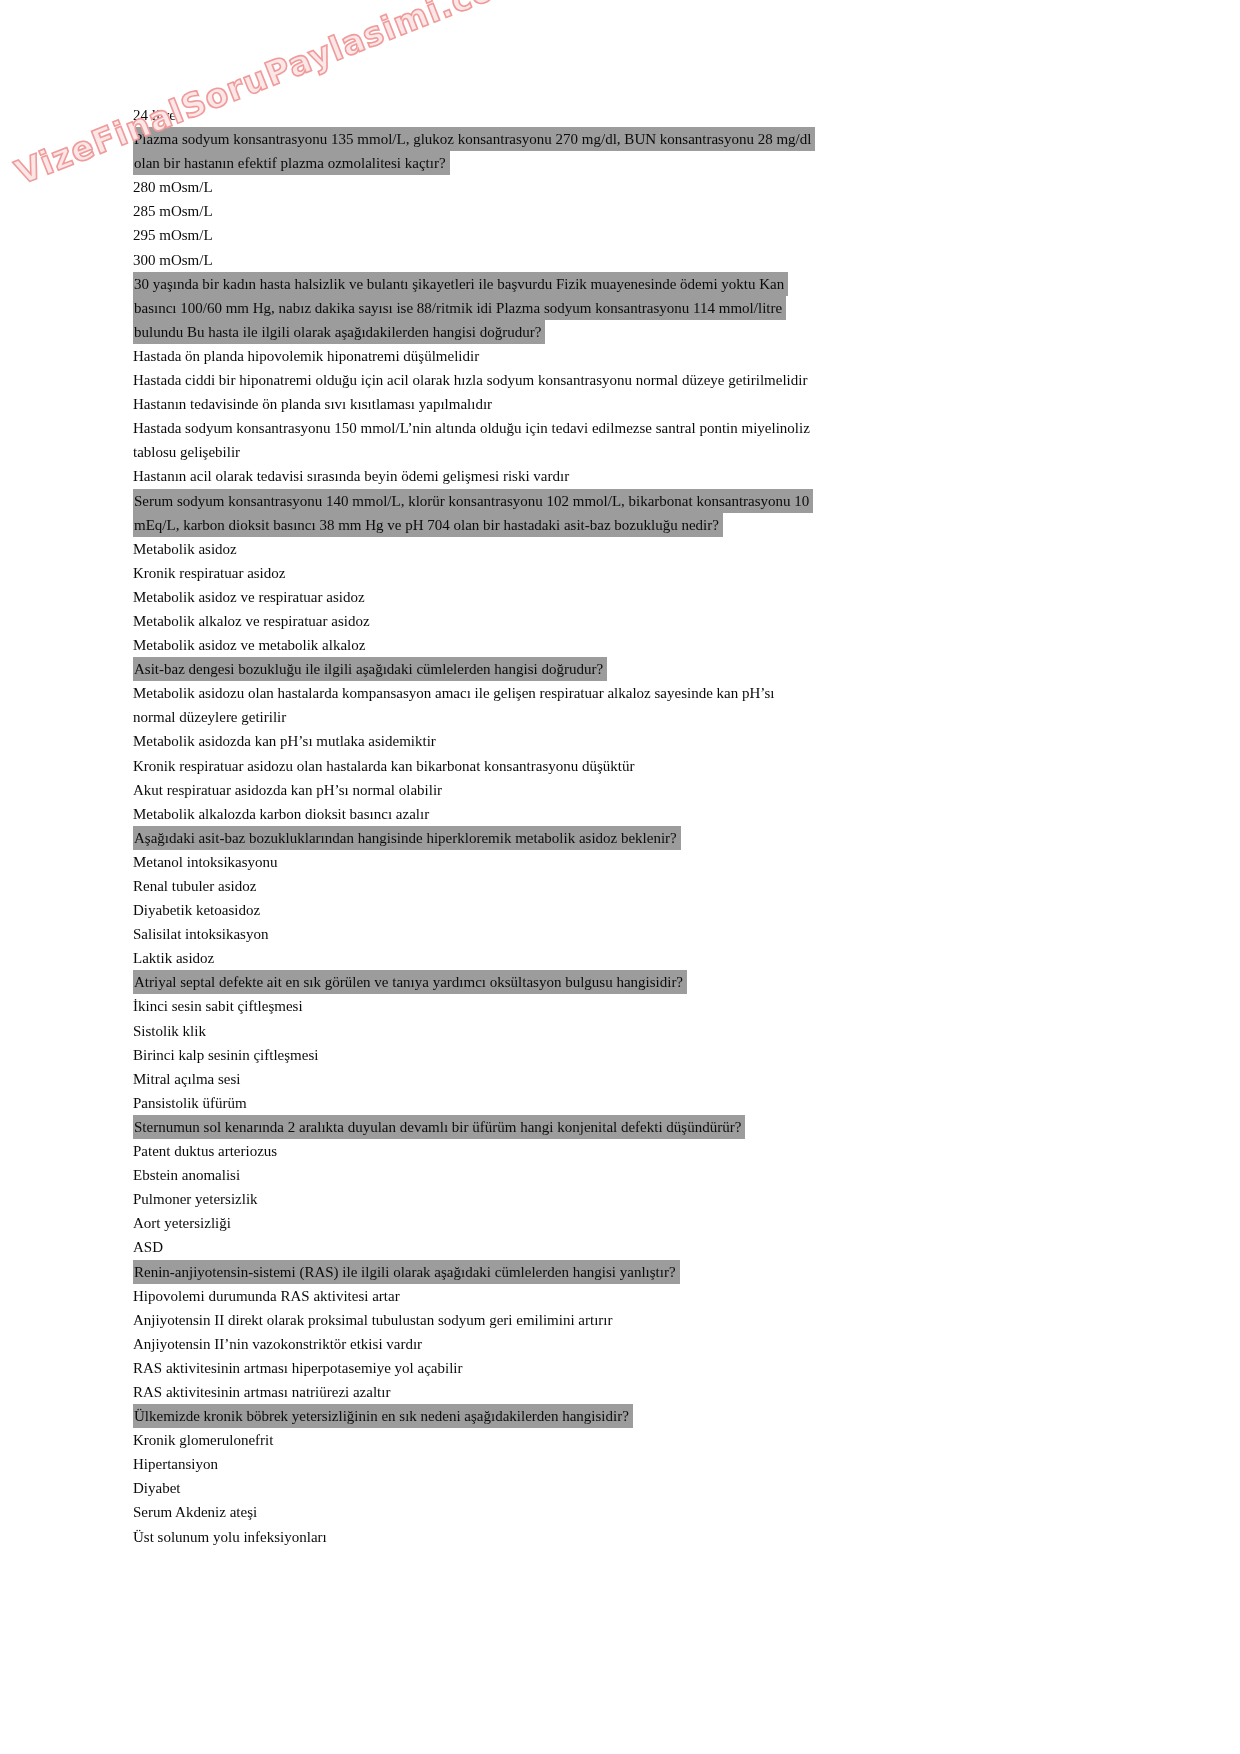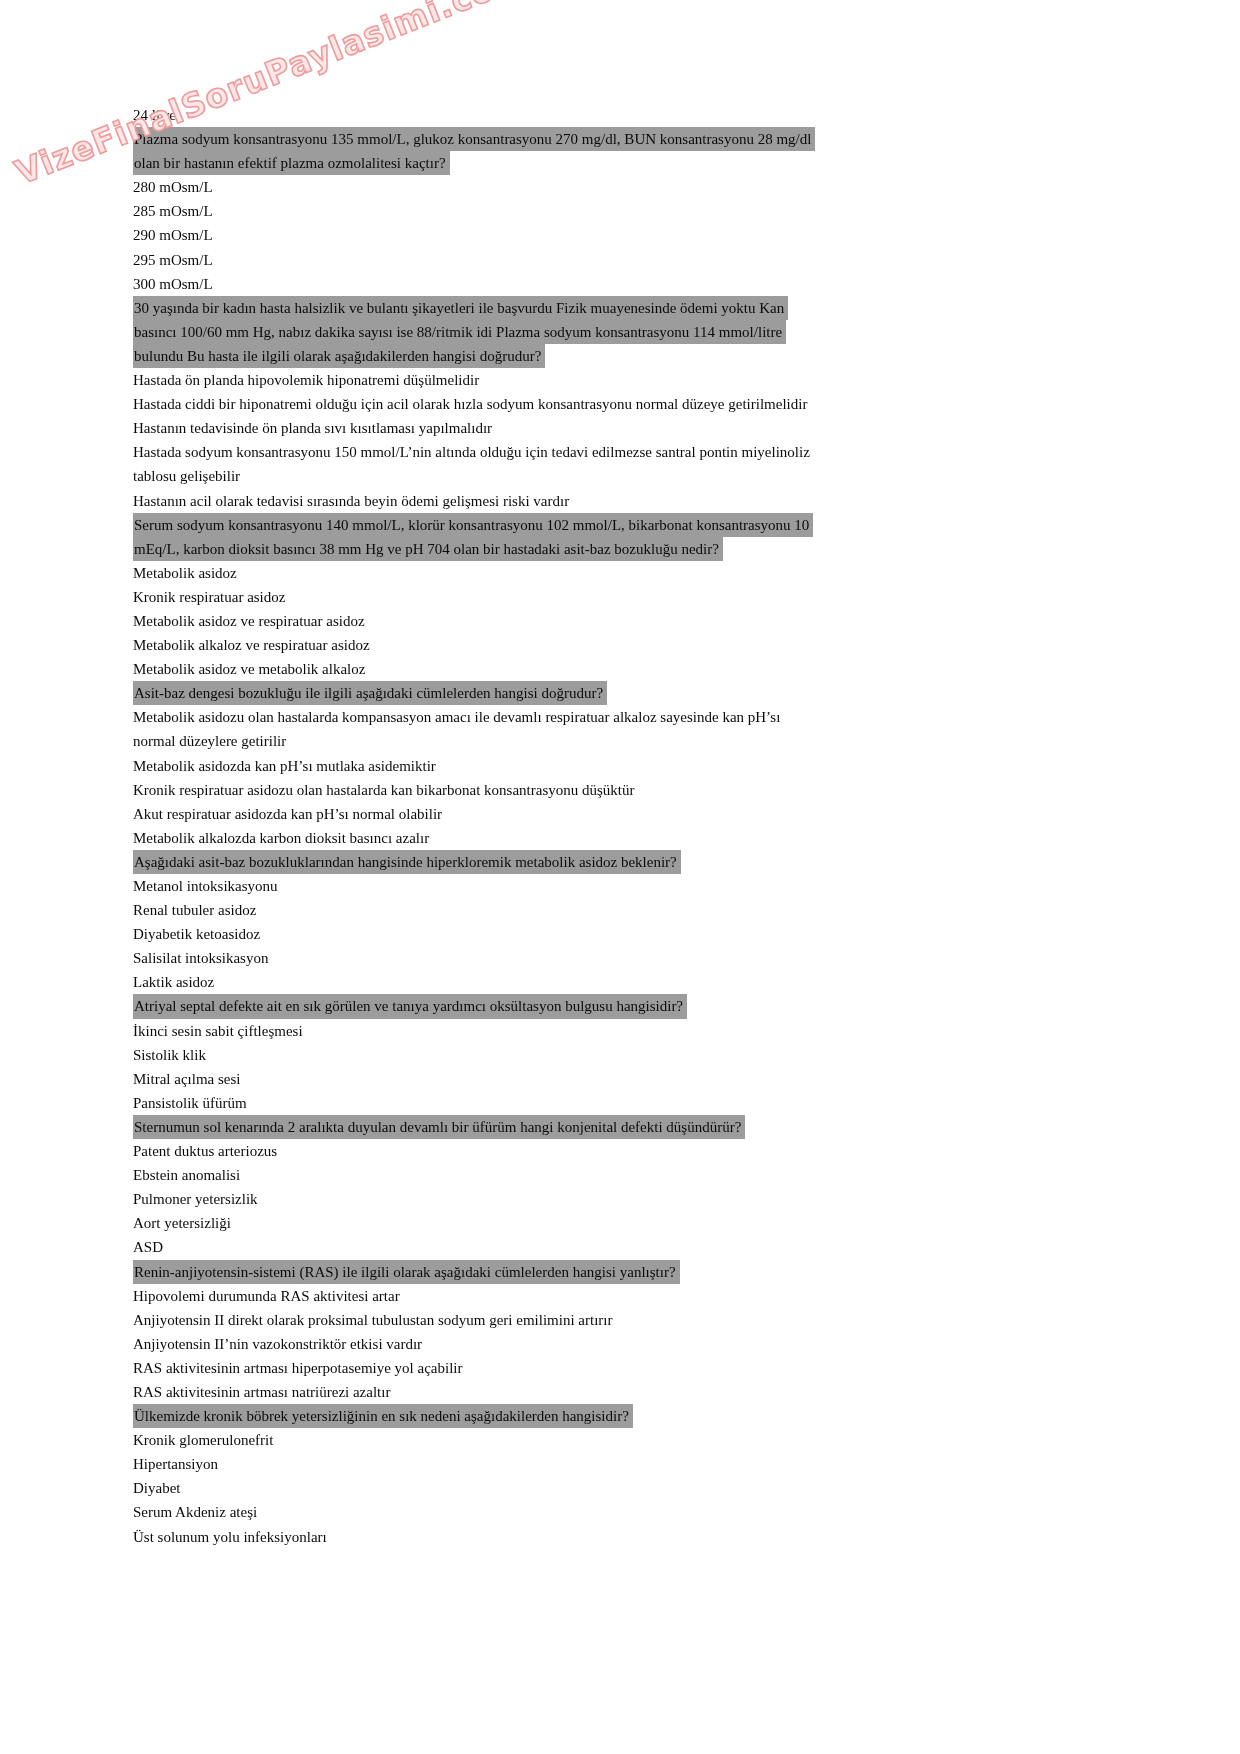--- a/index.html
+++ b/index.html
@@ -59,55 +59,55 @@
 <body>
 
 <div class="page">
   <div class="watermark">VizeFinalSoruPaylasimi.com</div>
   <div class="content">
       <div class="line"><span class="plain">24 litre</span></div>
       <div class="line"><span class="hl">Plazma sodyum konsantrasyonu 135 mmol/L, glukoz konsantrasyonu 270 mg/dl, BUN konsantrasyonu 28 mg/dl</span></div>
       <div class="line"><span class="hl">olan bir hastanın efektif plazma ozmolalitesi kaçtır?</span></div>
       <div class="line"><span class="plain">280 mOsm/L</span></div>
       <div class="line"><span class="plain">285 mOsm/L</span></div>
-      <div class="line"><span class="plain">290 mOsm/L</span></div>
       <div class="line"><span class="plain">295 mOsm/L</span></div>
       <div class="line"><span class="plain">300 mOsm/L</span></div>
       <div class="line"><span class="hl">30 yaşında bir kadın hasta halsizlik ve bulantı şikayetleri ile başvurdu Fizik muayenesinde ödemi yoktu Kan</span></div>
       <div class="line"><span class="hl">basıncı 100/60 mm Hg, nabız dakika sayısı ise 88/ritmik idi Plazma sodyum konsantrasyonu 114 mmol/litre</span></div>
       <div class="line"><span class="hl">bulundu Bu hasta ile ilgili olarak aşağıdakilerden hangisi doğrudur?</span></div>
       <div class="line"><span class="plain">Hastada ön planda hipovolemik hiponatremi düşülmelidir</span></div>
       <div class="line"><span class="plain">Hastada ciddi bir hiponatremi olduğu için acil olarak hızla sodyum konsantrasyonu normal düzeye getirilmelidir</span></div>
       <div class="line"><span class="plain">Hastanın tedavisinde ön planda sıvı kısıtlaması yapılmalıdır</span></div>
       <div class="line"><span class="plain">Hastada sodyum konsantrasyonu 150 mmol/L’nin altında olduğu için tedavi edilmezse santral pontin miyelinoliz</span></div>
       <div class="line"><span class="plain">tablosu gelişebilir</span></div>
       <div class="line"><span class="plain">Hastanın acil olarak tedavisi sırasında beyin ödemi gelişmesi riski vardır</span></div>
       <div class="line"><span class="hl">Serum sodyum konsantrasyonu 140 mmol/L, klorür konsantrasyonu 102 mmol/L, bikarbonat konsantrasyonu 10</span></div>
       <div class="line"><span class="hl">mEq/L, karbon dioksit basıncı 38 mm Hg ve pH 704 olan bir hastadaki asit-baz bozukluğu nedir?</span></div>
       <div class="line"><span class="plain">Metabolik asidoz</span></div>
       <div class="line"><span class="plain">Kronik respiratuar asidoz</span></div>
       <div class="line"><span class="plain">Metabolik asidoz ve respiratuar asidoz</span></div>
       <div class="line"><span class="plain">Metabolik alkaloz ve respiratuar asidoz</span></div>
       <div class="line"><span class="plain">Metabolik asidoz ve metabolik alkaloz</span></div>
       <div class="line"><span class="hl">Asit-baz dengesi bozukluğu ile ilgili aşağıdaki cümlelerden hangisi doğrudur?</span></div>
-      <div class="line"><span class="plain">Metabolik asidozu olan hastalarda kompansasyon amacı ile devamlı respiratuar alkaloz sayesinde kan pH’sı</span></div>
+      <div class="line"><span class="plain">Metabolik asidozu olan hastalarda kompansasyon amacı ile gelişen respiratuar alkaloz sayesinde kan pH’sı</span></div>
       <div class="line"><span class="plain">normal düzeylere getirilir</span></div>
       <div class="line"><span class="plain">Metabolik asidozda kan pH’sı mutlaka asidemiktir</span></div>
       <div class="line"><span class="plain">Kronik respiratuar asidozu olan hastalarda kan bikarbonat konsantrasyonu düşüktür</span></div>
       <div class="line"><span class="plain">Akut respiratuar asidozda kan pH’sı normal olabilir</span></div>
       <div class="line"><span class="plain">Metabolik alkalozda karbon dioksit basıncı azalır</span></div>
       <div class="line"><span class="hl">Aşağıdaki asit-baz bozukluklarından hangisinde hiperkloremik metabolik asidoz beklenir?</span></div>
       <div class="line"><span class="plain">Metanol intoksikasyonu</span></div>
       <div class="line"><span class="plain">Renal tubuler asidoz</span></div>
       <div class="line"><span class="plain">Diyabetik ketoasidoz</span></div>
       <div class="line"><span class="plain">Salisilat intoksikasyon</span></div>
       <div class="line"><span class="plain">Laktik asidoz</span></div>
       <div class="line"><span class="hl">Atriyal septal defekte ait en sık görülen ve tanıya yardımcı oksültasyon bulgusu hangisidir?</span></div>
       <div class="line"><span class="plain">İkinci sesin sabit çiftleşmesi</span></div>
       <div class="line"><span class="plain">Sistolik klik</span></div>
+      <div class="line"><span class="plain">Birinci kalp sesinin çiftleşmesi</span></div>
       <div class="line"><span class="plain">Mitral açılma sesi</span></div>
       <div class="line"><span class="plain">Pansistolik üfürüm</span></div>
       <div class="line"><span class="hl">Sternumun sol kenarında 2 aralıkta duyulan devamlı bir üfürüm hangi konjenital defekti düşündürür?</span></div>
       <div class="line"><span class="plain">Patent duktus arteriozus</span></div>
       <div class="line"><span class="plain">Ebstein anomalisi</span></div>
       <div class="line"><span class="plain">Pulmoner yetersizlik</span></div>
       <div class="line"><span class="plain">Aort yetersizliği</span></div>
       <div class="line"><span class="plain">ASD</span></div>
       <div class="line"><span class="hl">Renin-anjiyotensin-sistemi (RAS) ile ilgili olarak aşağıdaki cümlelerden hangisi yanlıştır?</span></div>
       <div class="line"><span class="plain">Hipovolemi durumunda RAS aktivitesi artar</span></div>

